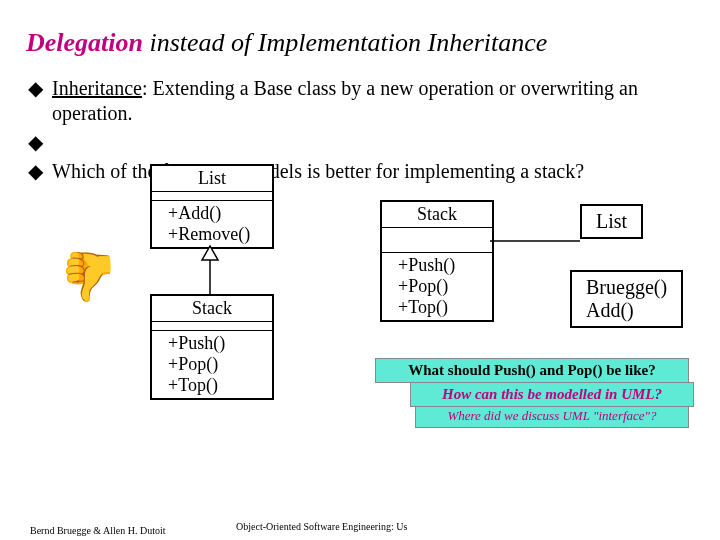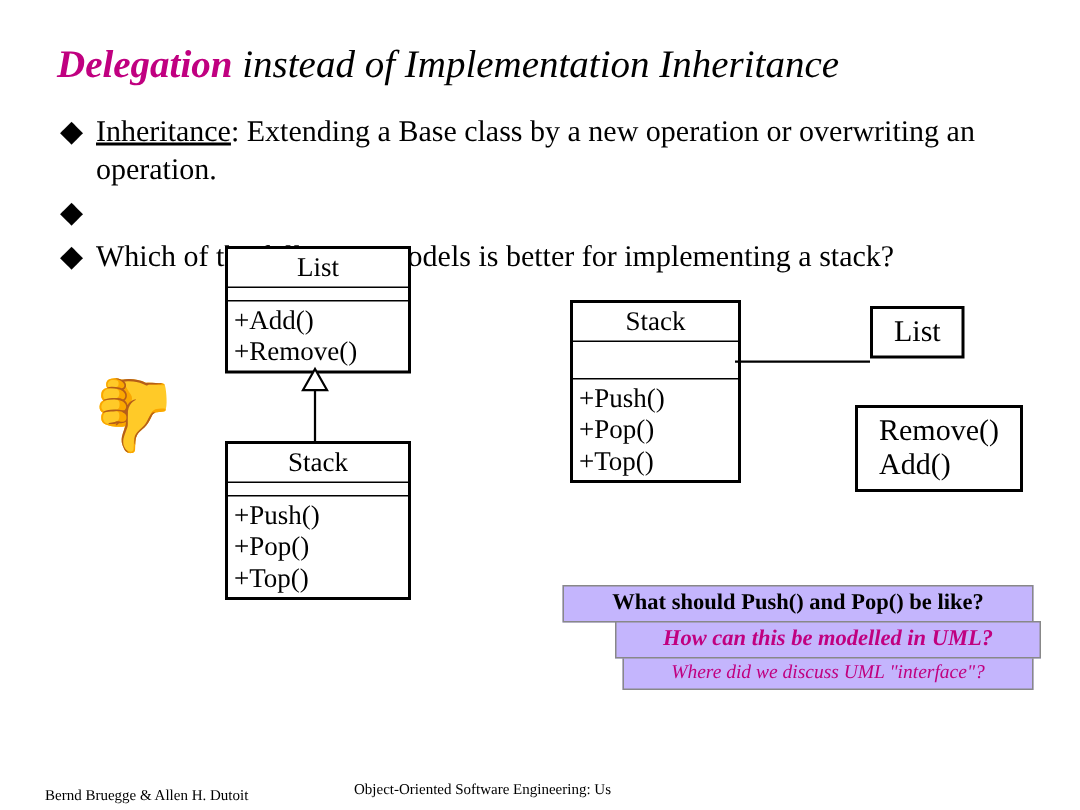--- a/index.html
+++ b/index.html
@@ -7,21 +7,21 @@
     padding: 0;
     width: 720px;
     height: 540px;
     font-family: "Times New Roman", Times, serif;
     background: #fff;
     color: #000;
     position: relative;
     overflow: hidden;
   }
   .slide {
-    padding: 20px 30px 0 30px;
+    padding: 20px 30px 0 18px;
   }
   .title {
     font-size: 26px;
     font-style: italic;
     margin: 8px 0 18px 8px;
   }
   .title .emph {
     color: #c00080;
     font-weight: bold;
   }
@@ -56,45 +56,44 @@
   .uml-name {
     text-align: center;
     padding: 2px 8px;
     border-bottom: 1.5px solid #000;
   }
   .uml-attrs {
     min-height: 8px;
     border-bottom: 1.5px solid #000;
   }
   .uml-ops {
-    padding: 2px 4px;
+    padding: 2px 16px;
     white-space: pre;
   }
   .uml-simple {
     position: absolute;
     border: 2px solid #000;
     background: #fff;
     font-size: 20px;
     padding: 4px 14px;
     white-space: pre;
   }
   .thumbs-down {
     position: absolute;
     font-size: 48px;
     transform: scaleX(-1);
   }
   .callout {
     position: absolute;
-    background: #c4b5fd;
+    background: #5eead4;
     border: 1px solid #888;
     font-size: 15px;
     font-weight: bold;
     padding: 3px 6px;
     text-align: center;
-    margin-top: 32px;
   }
   .callout.italic {
     font-style: italic;
     color: #c00080;
     font-weight: bold;
   }
   .callout.small {
     font-size: 13px;
     font-style: italic;
     font-weight: normal;
@@ -170,21 +169,21 @@
     <div class="uml-ops">+Push()
 +Pop()
 +Top()</div>
   </div>
 
   <svg class="connector" style="left:490px; top:48px;" width="90" height="10">
     <line x1="0" y1="5" x2="90" y2="5" stroke="#000" stroke-width="1.5"></line>
   </svg>
 
   <div class="uml-simple" style="left:580px; top:16px;">List</div>
-  <div class="uml-simple" style="left:570px; top:82px;">Remove()
+  <div class="uml-simple" style="left:570px; top:82px;">Bruegge()
 Add()</div>
 
   <div class="callout" style="left:375px; top:170px; width:300px;">What should Push() and Pop() be like?</div>
   <div class="callout small" style="left:415px; top:216px; width:260px;">Where did we discuss UML "interface"?</div>
   <div class="callout italic" style="left:410px; top:194px; width:270px;">How can this be modelled in UML?</div>
 
 </div>
 
 <div class="footer-left">Bernd Bruegge &amp; Allen H. Dutoit</div>
 <div class="footer-center">Object-Oriented Software Engineering: Us</div>

